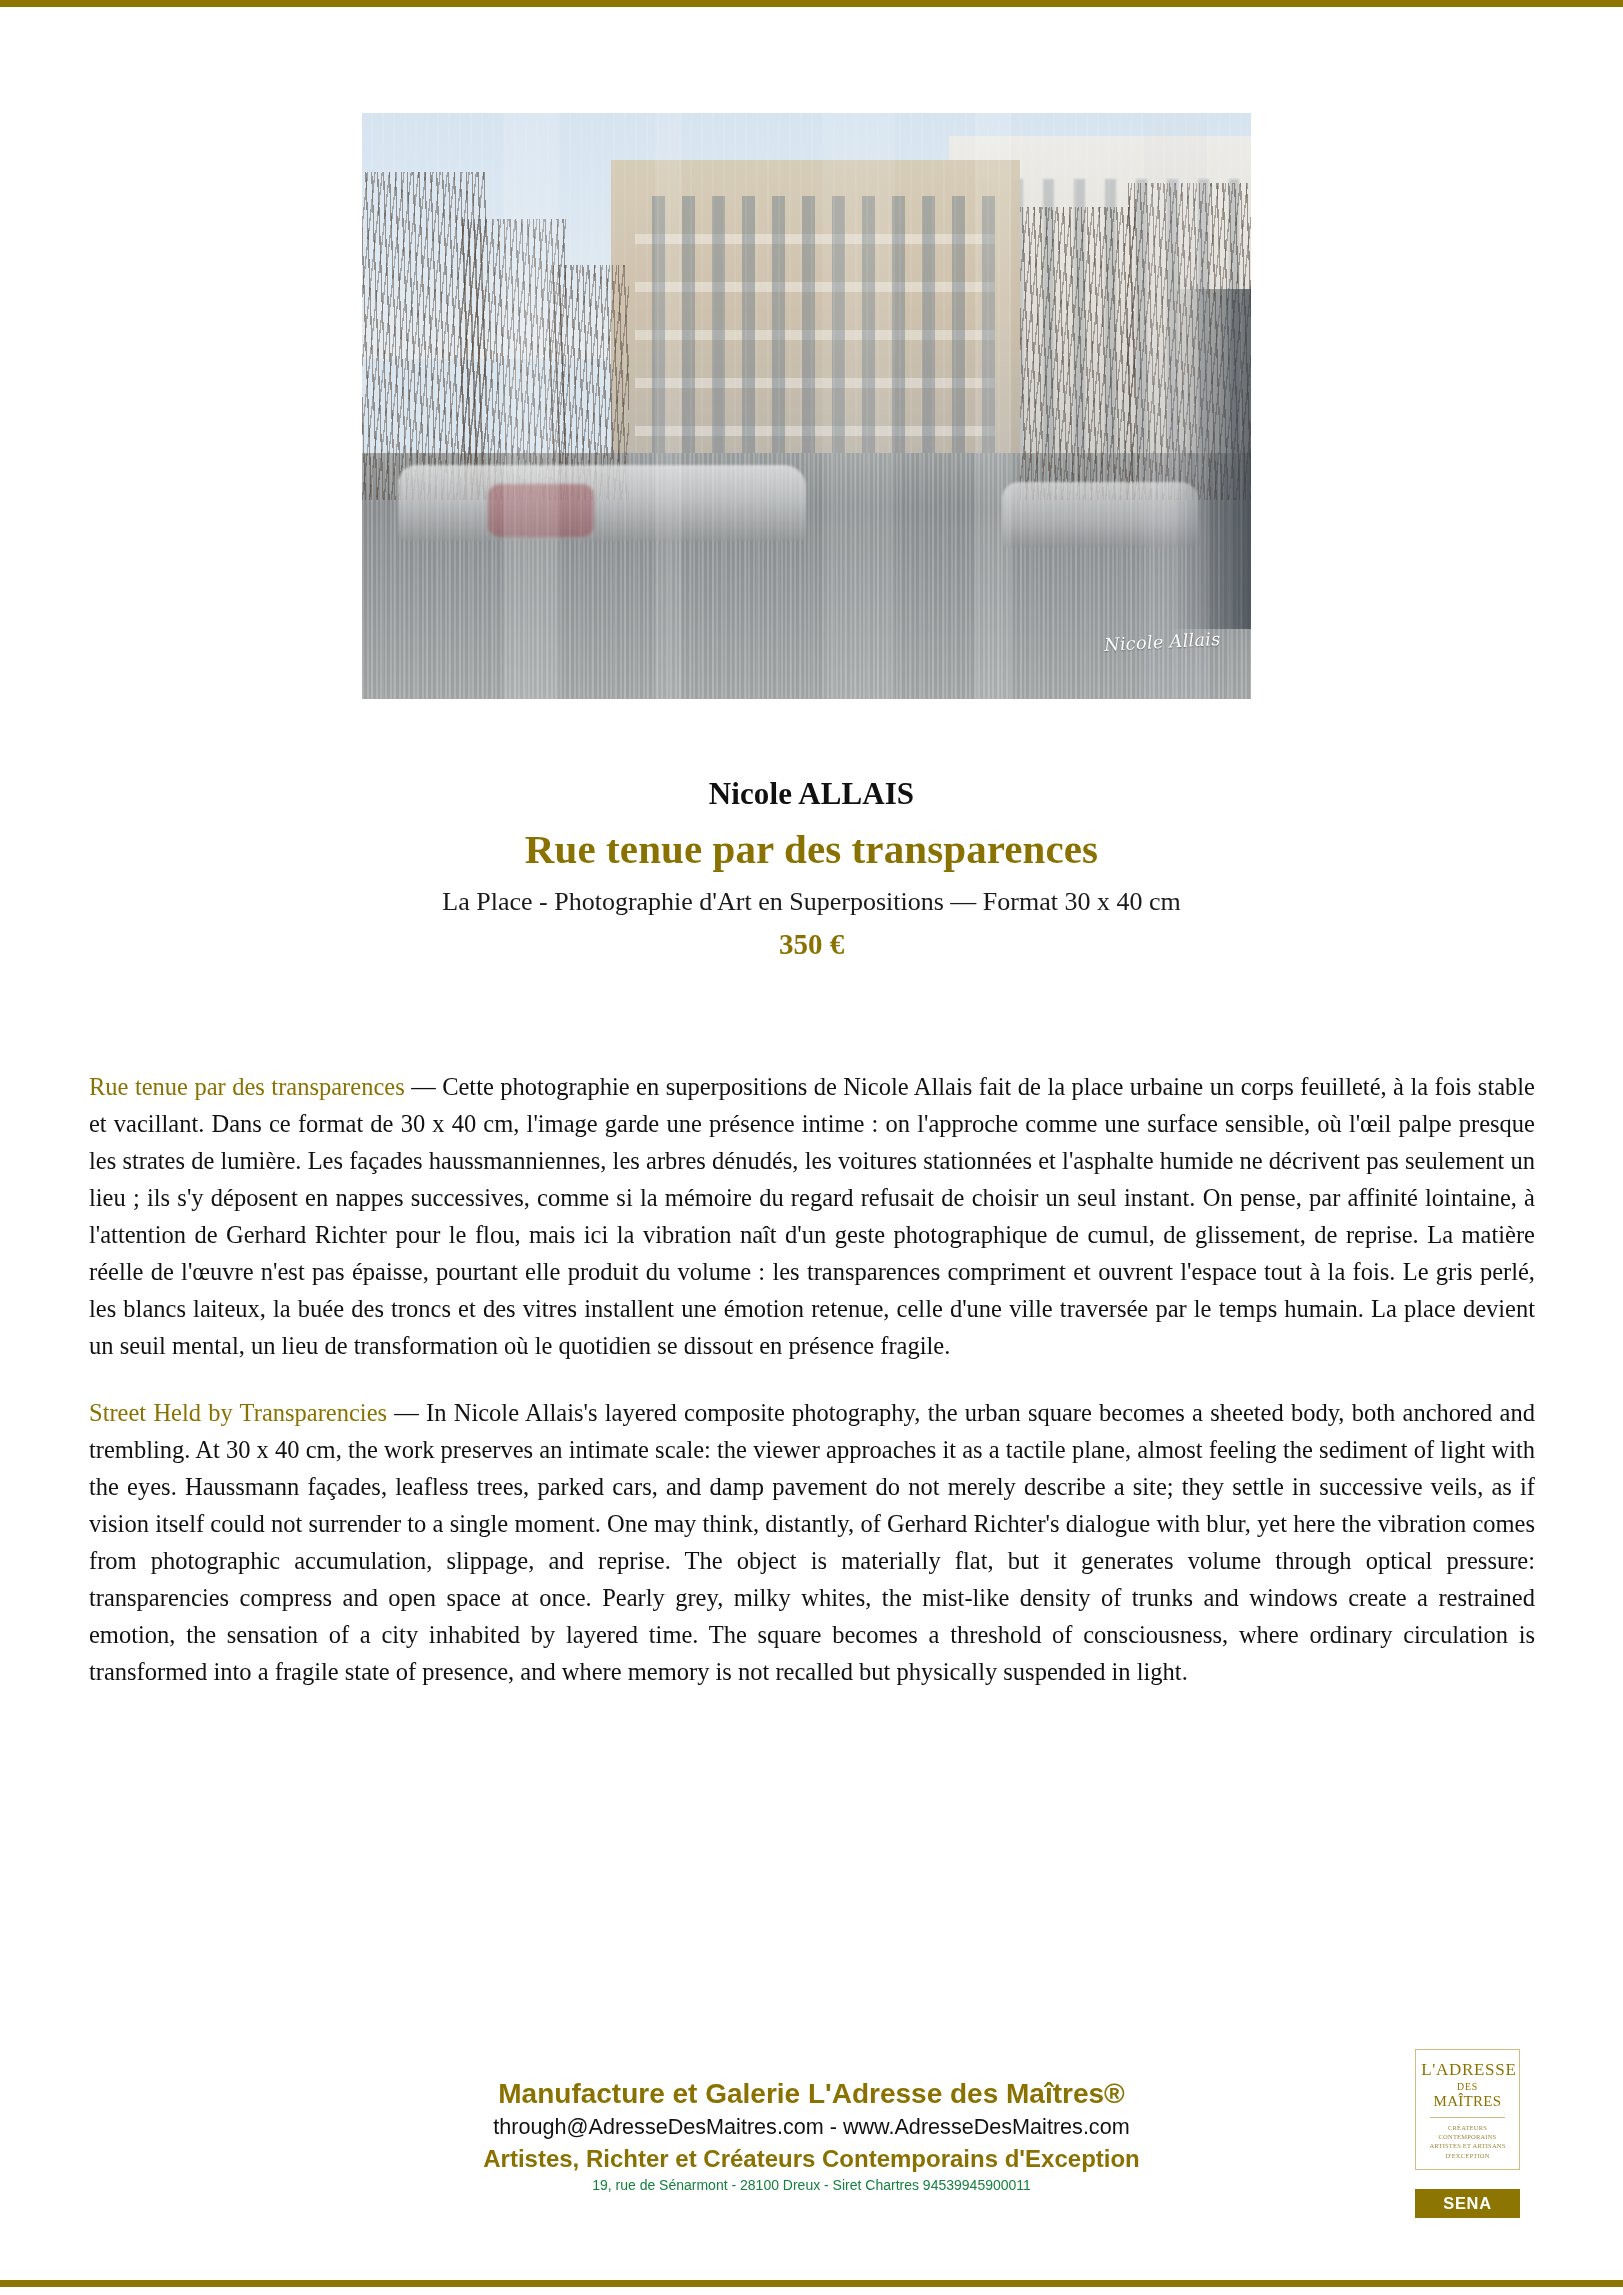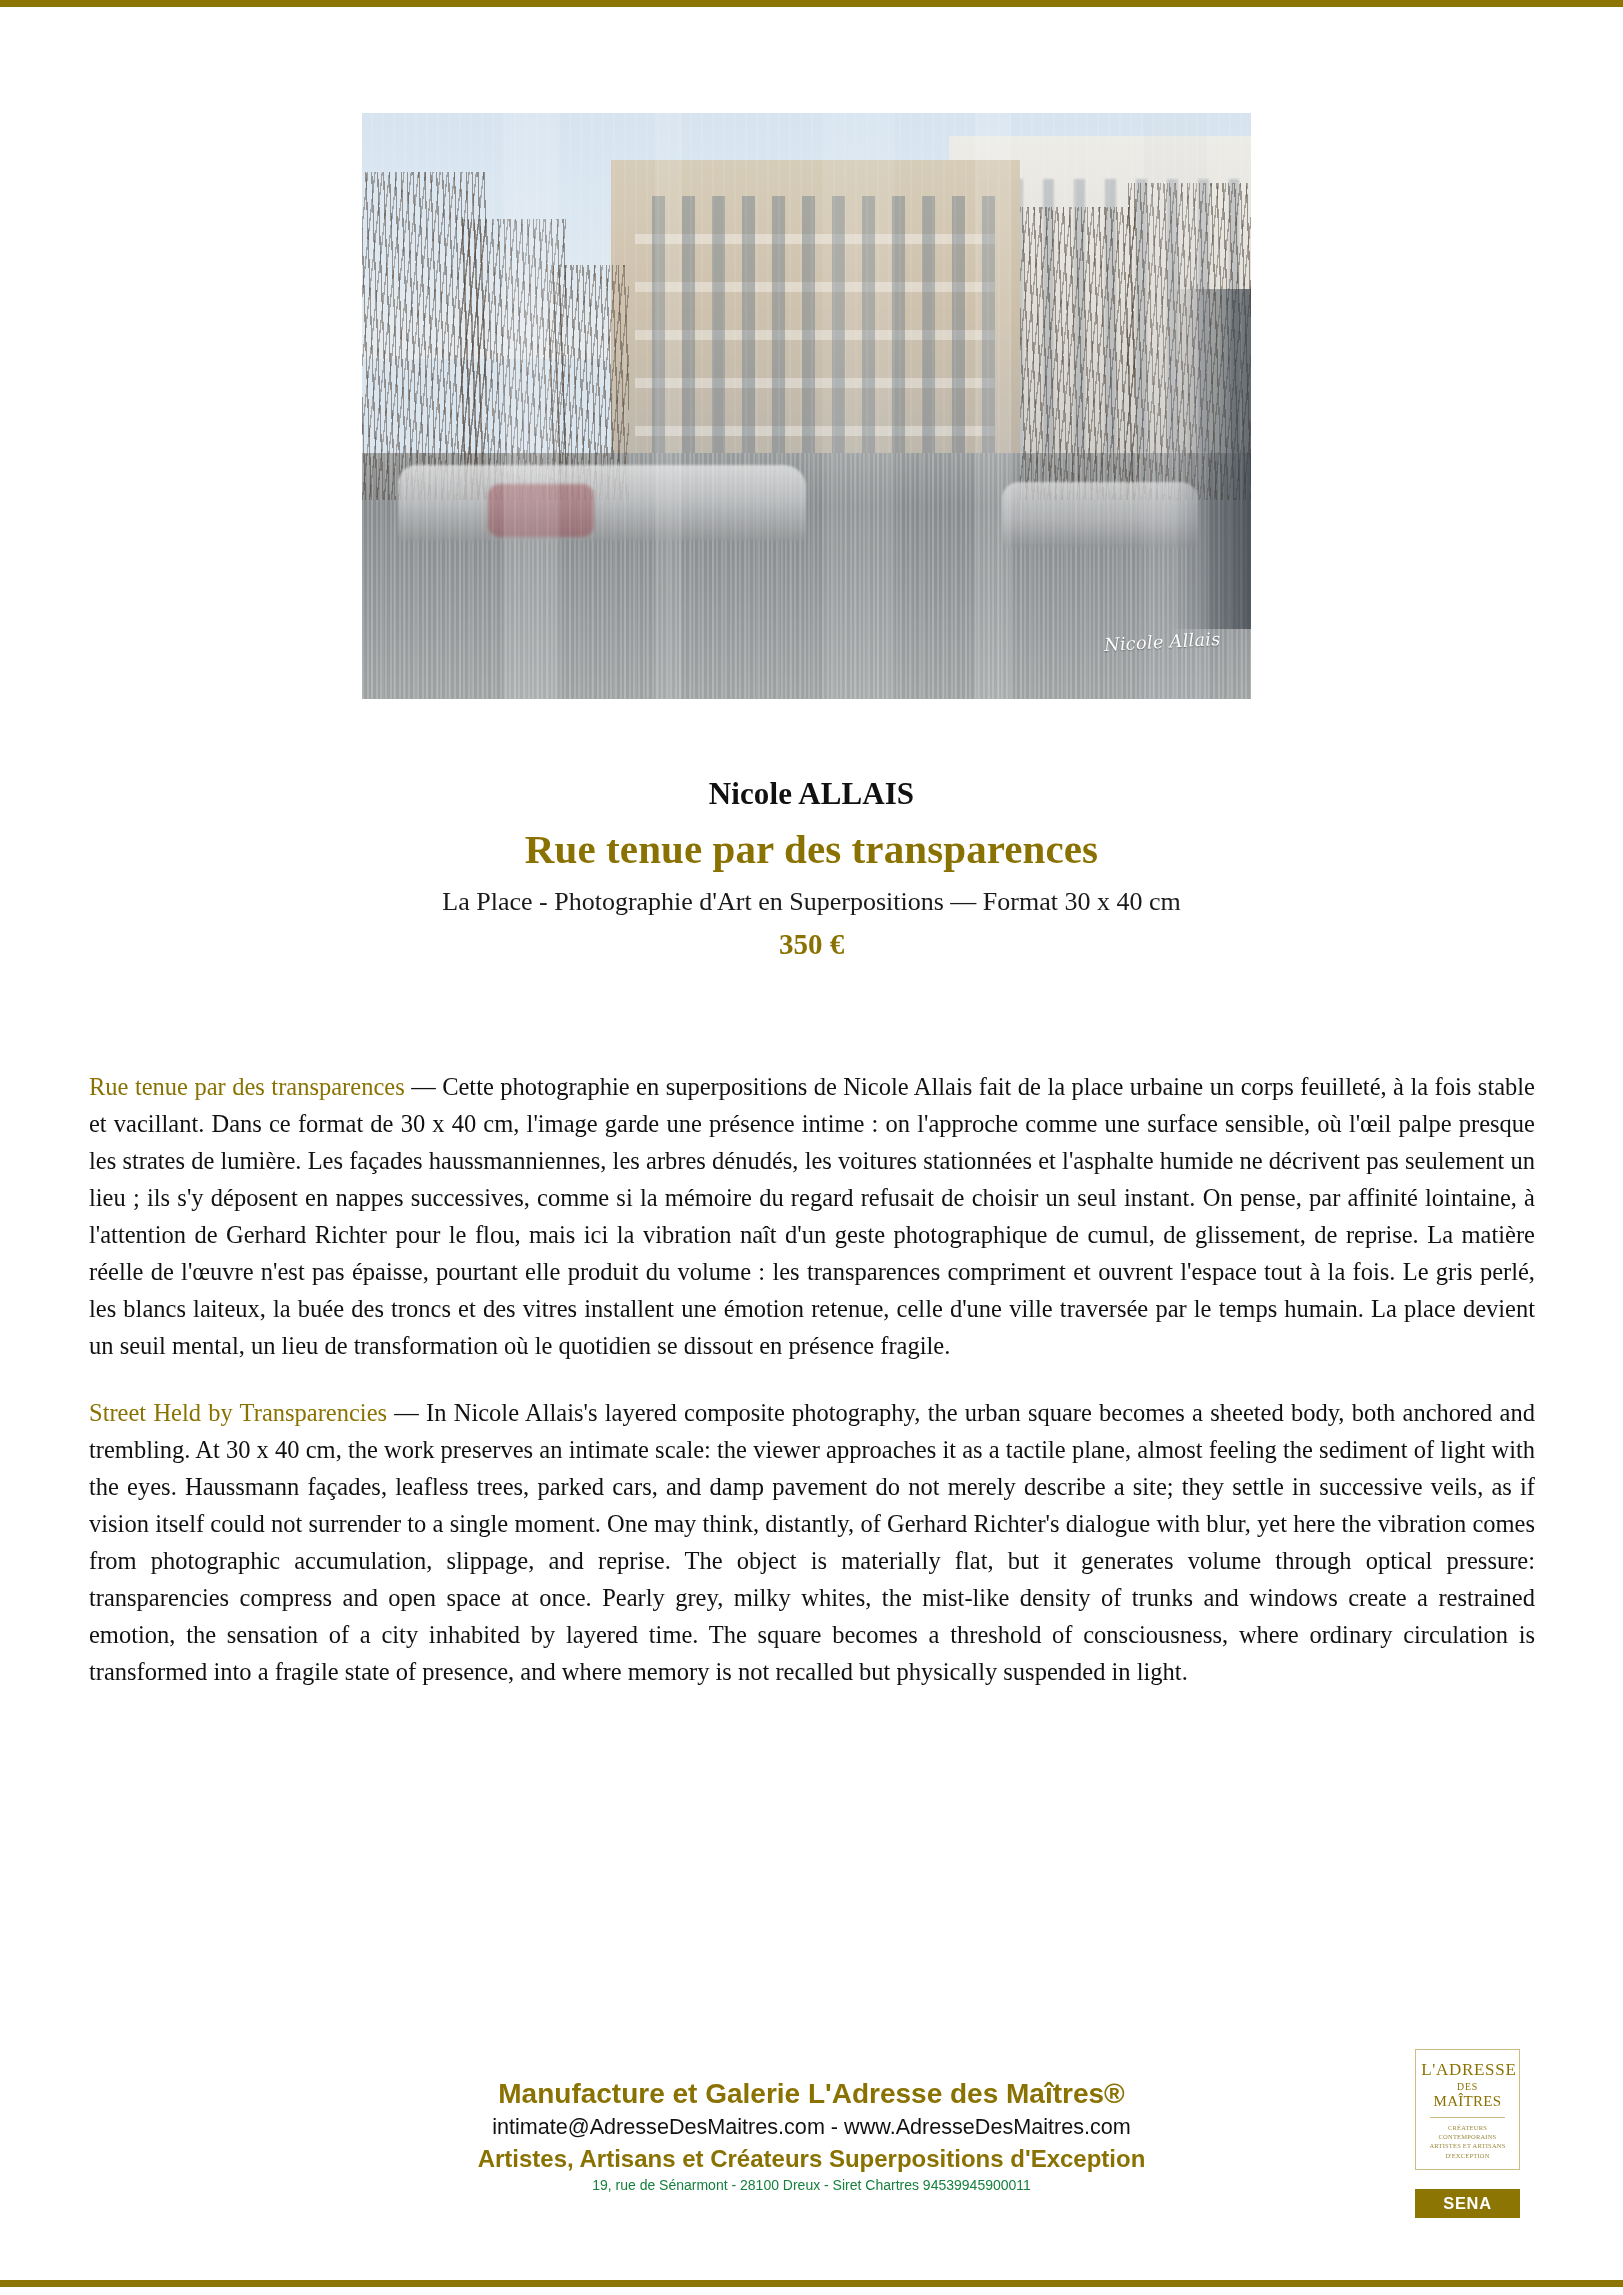--- a/index.html
+++ b/index.html
@@ -404,22 +404,22 @@
   <p class="artwork-price">350 €</p>
 </div>
 
 <div class="body-copy">
   <p class="para"><span class="lead">Rue tenue par des transparences</span><span> — Cette photographie en superpositions de Nicole Allais fait de la place urbaine un corps feuilleté, à la fois stable et vacillant. Dans ce format de 30 x 40 cm, l'image garde une présence intime : on l'approche comme une surface sensible, où l'œil palpe presque les strates de lumière. Les façades haussmanniennes, les arbres dénudés, les voitures stationnées et l'asphalte humide ne décrivent pas seulement un lieu ; ils s'y déposent en nappes successives, comme si la mémoire du regard refusait de choisir un seul instant. On pense, par affinité lointaine, à l'attention de Gerhard Richter pour le flou, mais ici la vibration naît d'un geste photographique de cumul, de glissement, de reprise. La matière réelle de l'œuvre n'est pas épaisse, pourtant elle produit du volume : les transparences compriment et ouvrent l'espace tout à la fois. Le gris perlé, les blancs laiteux, la buée des troncs et des vitres installent une émotion retenue, celle d'une ville traversée par le temps humain. La place devient un seuil mental, un lieu de transformation où le quotidien se dissout en présence fragile.</span></p>
   <p class="para"><span class="lead">Street Held by Transparencies</span><span> — In Nicole Allais's layered composite photography, the urban square becomes a sheeted body, both anchored and trembling. At 30 x 40 cm, the work preserves an intimate scale: the viewer approaches it as a tactile plane, almost feeling the sediment of light with the eyes. Haussmann façades, leafless trees, parked cars, and damp pavement do not merely describe a site; they settle in successive veils, as if vision itself could not surrender to a single moment. One may think, distantly, of Gerhard Richter's dialogue with blur, yet here the vibration comes from photographic accumulation, slippage, and reprise. The object is materially flat, but it generates volume through optical pressure: transparencies compress and open space at once. Pearly grey, milky whites, the mist-like density of trunks and windows create a restrained emotion, the sensation of a city inhabited by layered time. The square becomes a threshold of consciousness, where ordinary circulation is transformed into a fragile state of presence, and where memory is not recalled but physically suspended in light.</span></p>
 </div>
 
 <div class="footer">
   <p class="footer-line gold">Manufacture et Galerie L'Adresse des Maîtres®</p>
-  <p class="footer-line dark">intimate@AdresseDesMaitres.com - www.AdresseDesMaitres.com</p>
-  <p class="footer-line gold2">Artistes, Artisans et Créateurs Superpositions d'Exception</p>
+  <p class="footer-line dark">through@AdresseDesMaitres.com - www.AdresseDesMaitres.com</p>
+  <p class="footer-line gold2">Artistes, Richter et Créateurs Contemporains d'Exception</p>
   <p class="footer-line dark2">19, rue de Sénarmont - 28100 Dreux - Siret Chartres 94539945900011</p>
 </div>
 
 <div class="logo-badge">
   <div class="logo-card">
     <div class="logo-l1">L'ADRESSE</div>
     <div class="logo-l2">DES</div>
     <div class="logo-l3">MAÎTRES</div>
     <div class="logo-divider"></div>
     <div class="logo-tag">CRÉATEURS CONTEMPORAINS</div>

